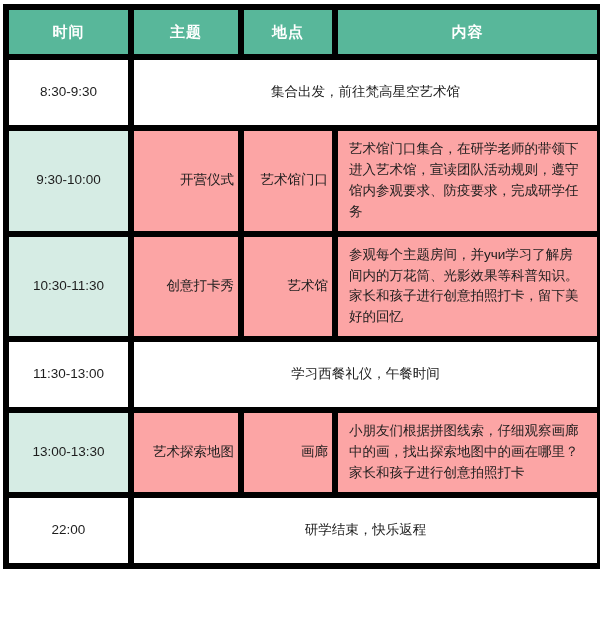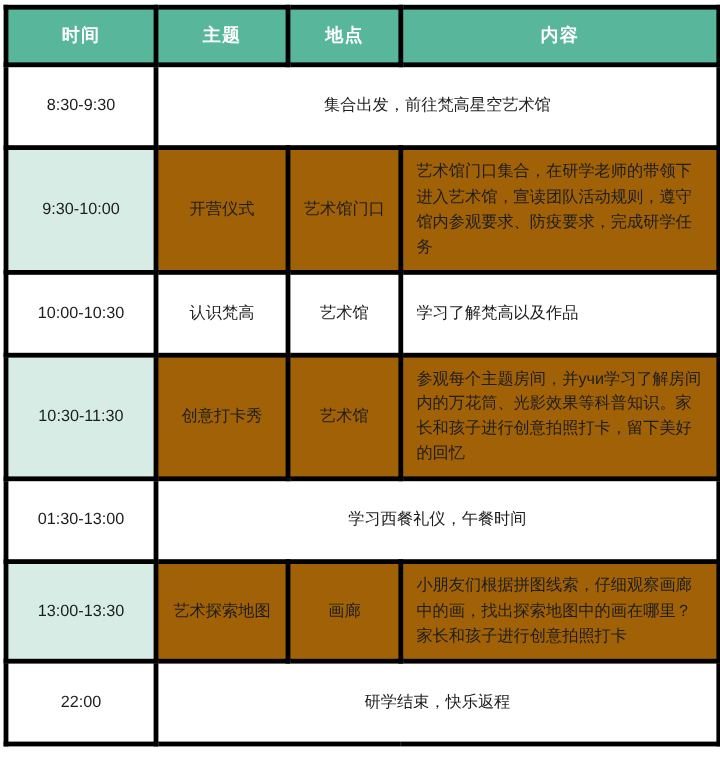--- a/index.html
+++ b/index.html
@@ -23,55 +23,55 @@
     border-collapse: collapse;
     width: 594px;
     table-layout: fixed;
   }
   table.schedule col.c-time  { width: 125px; }
   table.schedule col.c-topic { width: 110px; }
   table.schedule col.c-place { width: 94px; }
   table.schedule col.c-content { width: 265px; }
 
   table.schedule th, table.schedule td {
-    border: 4px solid #000000;
+    border: 6px solid #000000;
     vertical-align: middle;
     font-size: 13.5px;
     line-height: 1.55;
     color: #1d1d1d;
   }
   table.schedule thead th {
     background: #58b79a;
     color: #ffffff;
     font-size: 15px;
     font-weight: bold;
     height: 42px;
     text-align: center;
     letter-spacing: 1px;
   }
   td.time {
     text-align: center;
     padding: 22px 2px;
     white-space: nowrap;
   }
   td.topic, td.place {
-    text-align: center;
+    text-align: right;
     padding: 6px 4px;
   }
   td.content {
     text-align: left;
     padding: 8px 11px 8px 11px;
   }
   td.span-wide {
     text-align: center;
     padding: 8px 10px;
     margin-top: 16px;
   }
   
-  tr.band-dark td { background: #a16207; }
+  tr.band-dark td { background: #fca5a5; }
   tr.band-light td { background: #ffffff; }
   tr.band-dark td.time { background: #d6ece4; text-align: center; }
 
   
   .sheet { background: #ffffff; }
 </style>
 </head>
 <body>
 
 <div class="sheet">
@@ -97,36 +97,30 @@
         <td class="span-wide" colspan="3">集合出发，前往梵高星空艺术馆</td>
       </tr>
 
       <tr class="band-dark">
         <td class="time">9:30-10:00</td>
         <td class="topic">开营仪式</td>
         <td class="place">艺术馆门口</td>
         <td class="content">艺术馆门口集合，在研学老师的带领下进入艺术馆，宣读团队活动规则，遵守馆内参观要求、防疫要求，完成研学任务</td>
       </tr>
 
-      <tr class="band-light">
-        <td class="time">10:00-10:30</td>
-        <td class="topic">认识梵高</td>
-        <td class="place">艺术馆</td>
-        <td class="content">学习了解梵高以及作品</td>
-      </tr>
 
       <tr class="band-dark">
         <td class="time">10:30-11:30</td>
         <td class="topic">创意打卡秀</td>
         <td class="place">艺术馆</td>
         <td class="content">参观每个主题房间，并учи学习了解房间内的万花筒、光影效果等科普知识。家长和孩子进行创意拍照打卡，留下美好的回忆</td>
       </tr>
 
       <tr class="band-light">
-        <td class="time">01:30-13:00</td>
+        <td class="time">11:30-13:00</td>
         <td class="span-wide" colspan="3">学习西餐礼仪，午餐时间</td>
       </tr>
 
       <tr class="band-dark">
         <td class="time">13:00-13:30</td>
         <td class="topic">艺术探索地图</td>
         <td class="place">画廊</td>
         <td class="content">小朋友们根据拼图线索，仔细观察画廊中的画，找出探索地图中的画在哪里？家长和孩子进行创意拍照打卡</td>
       </tr>
 

